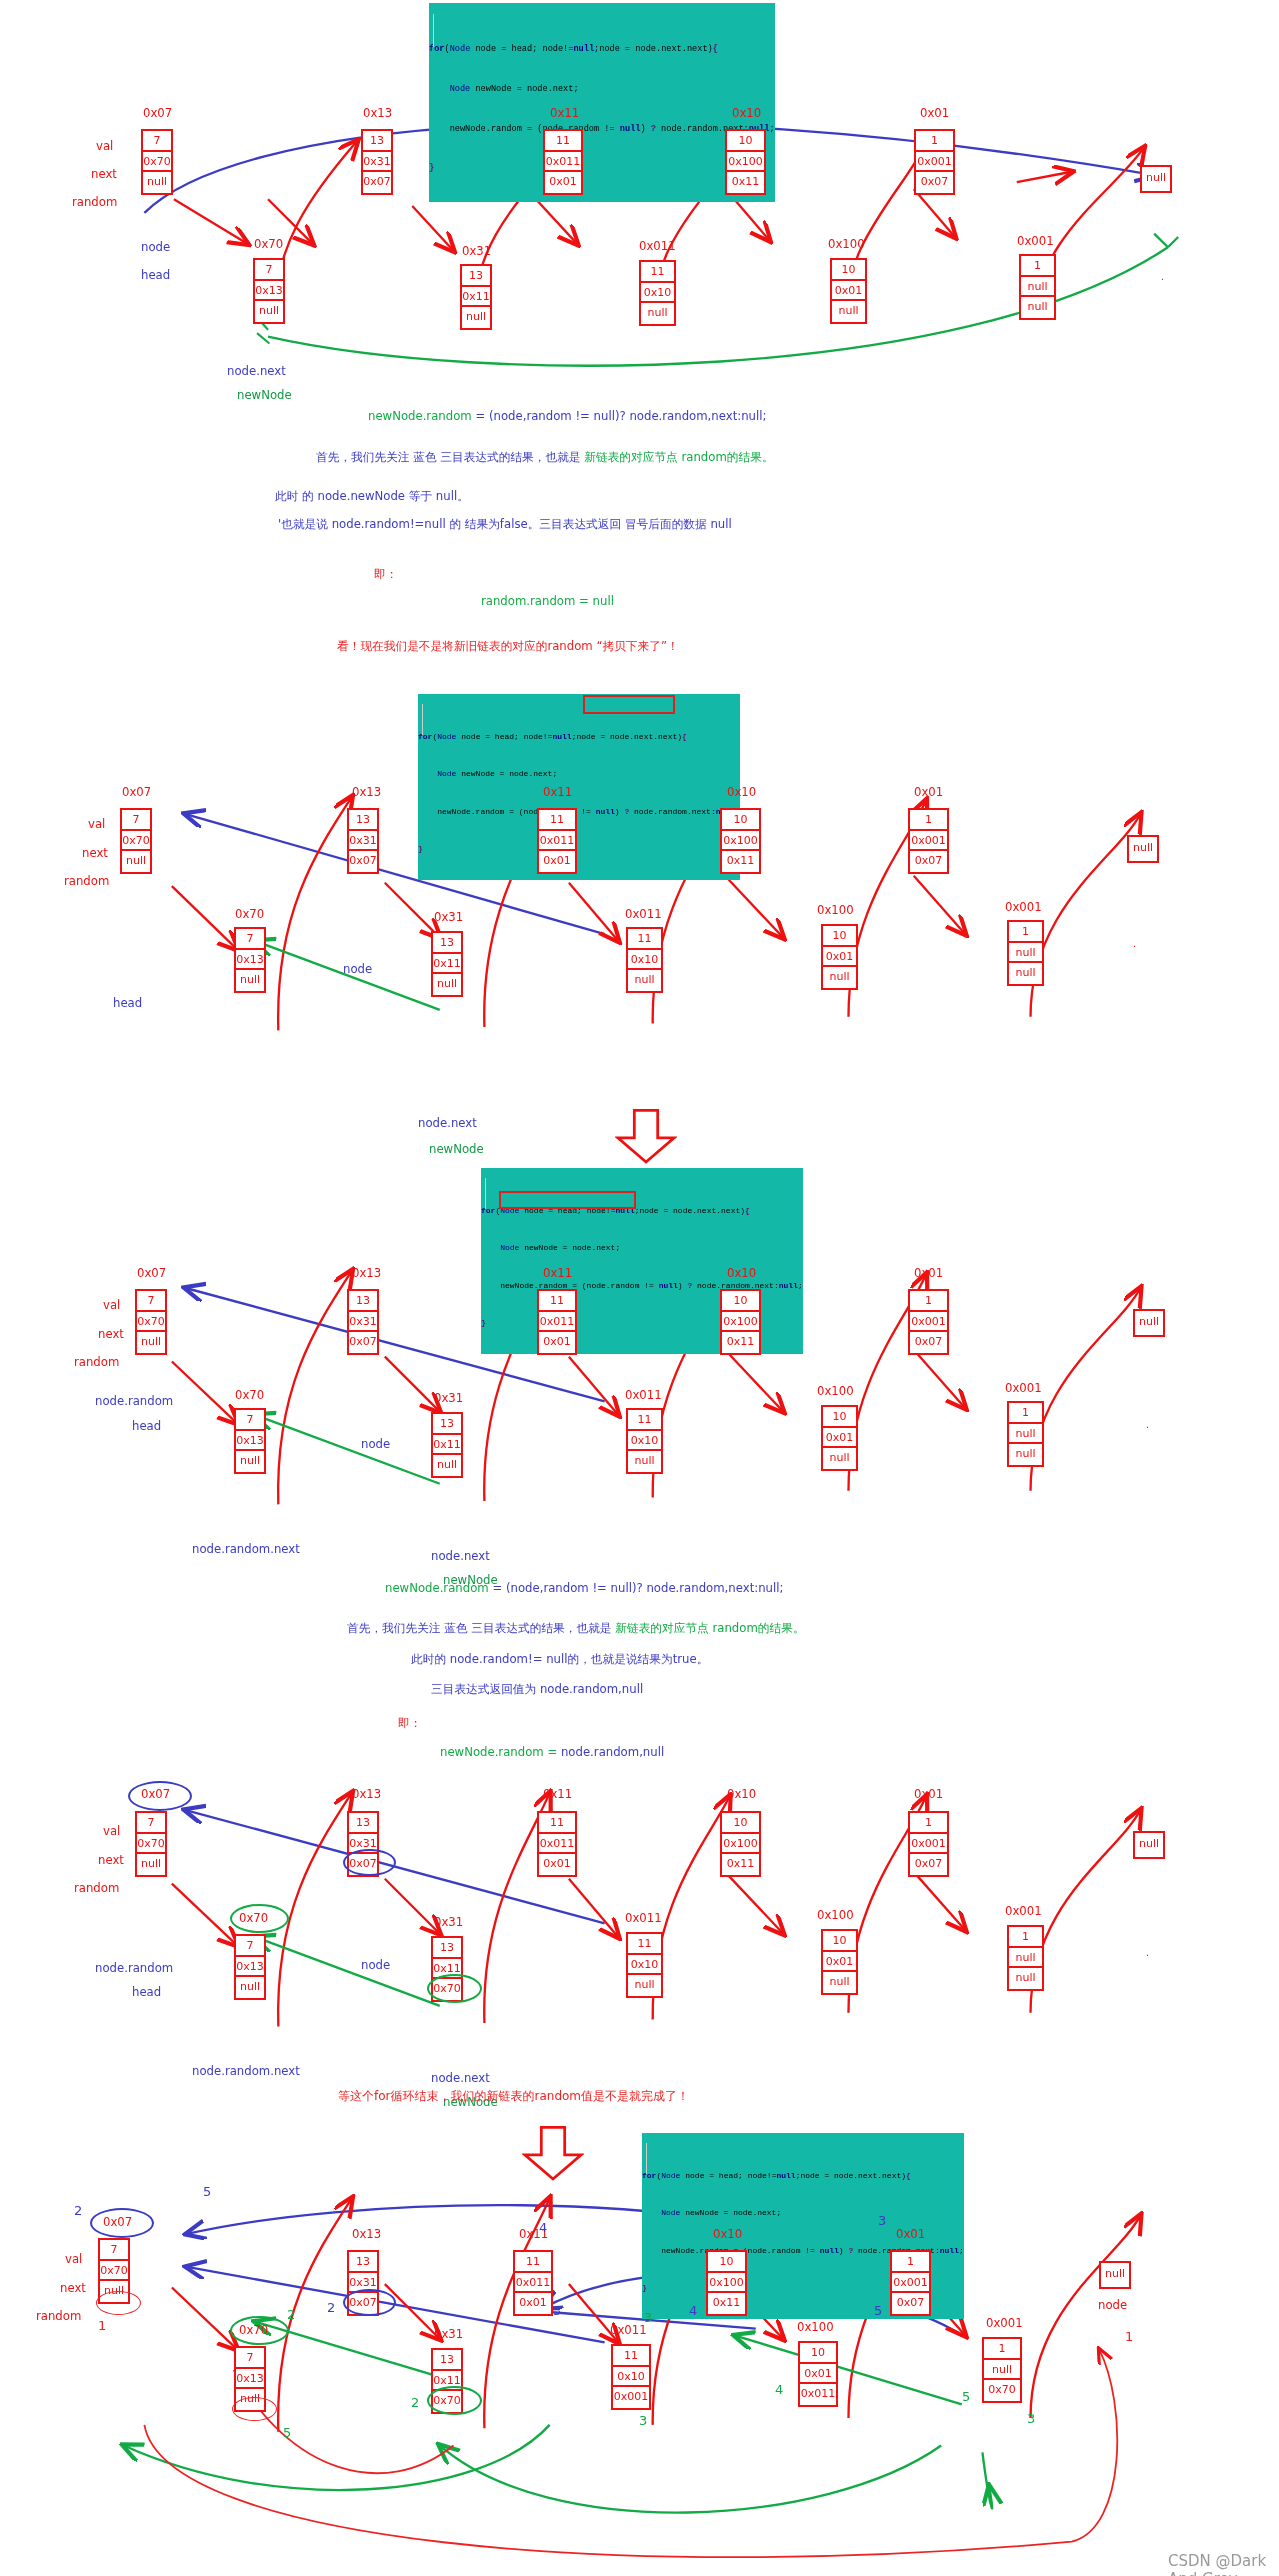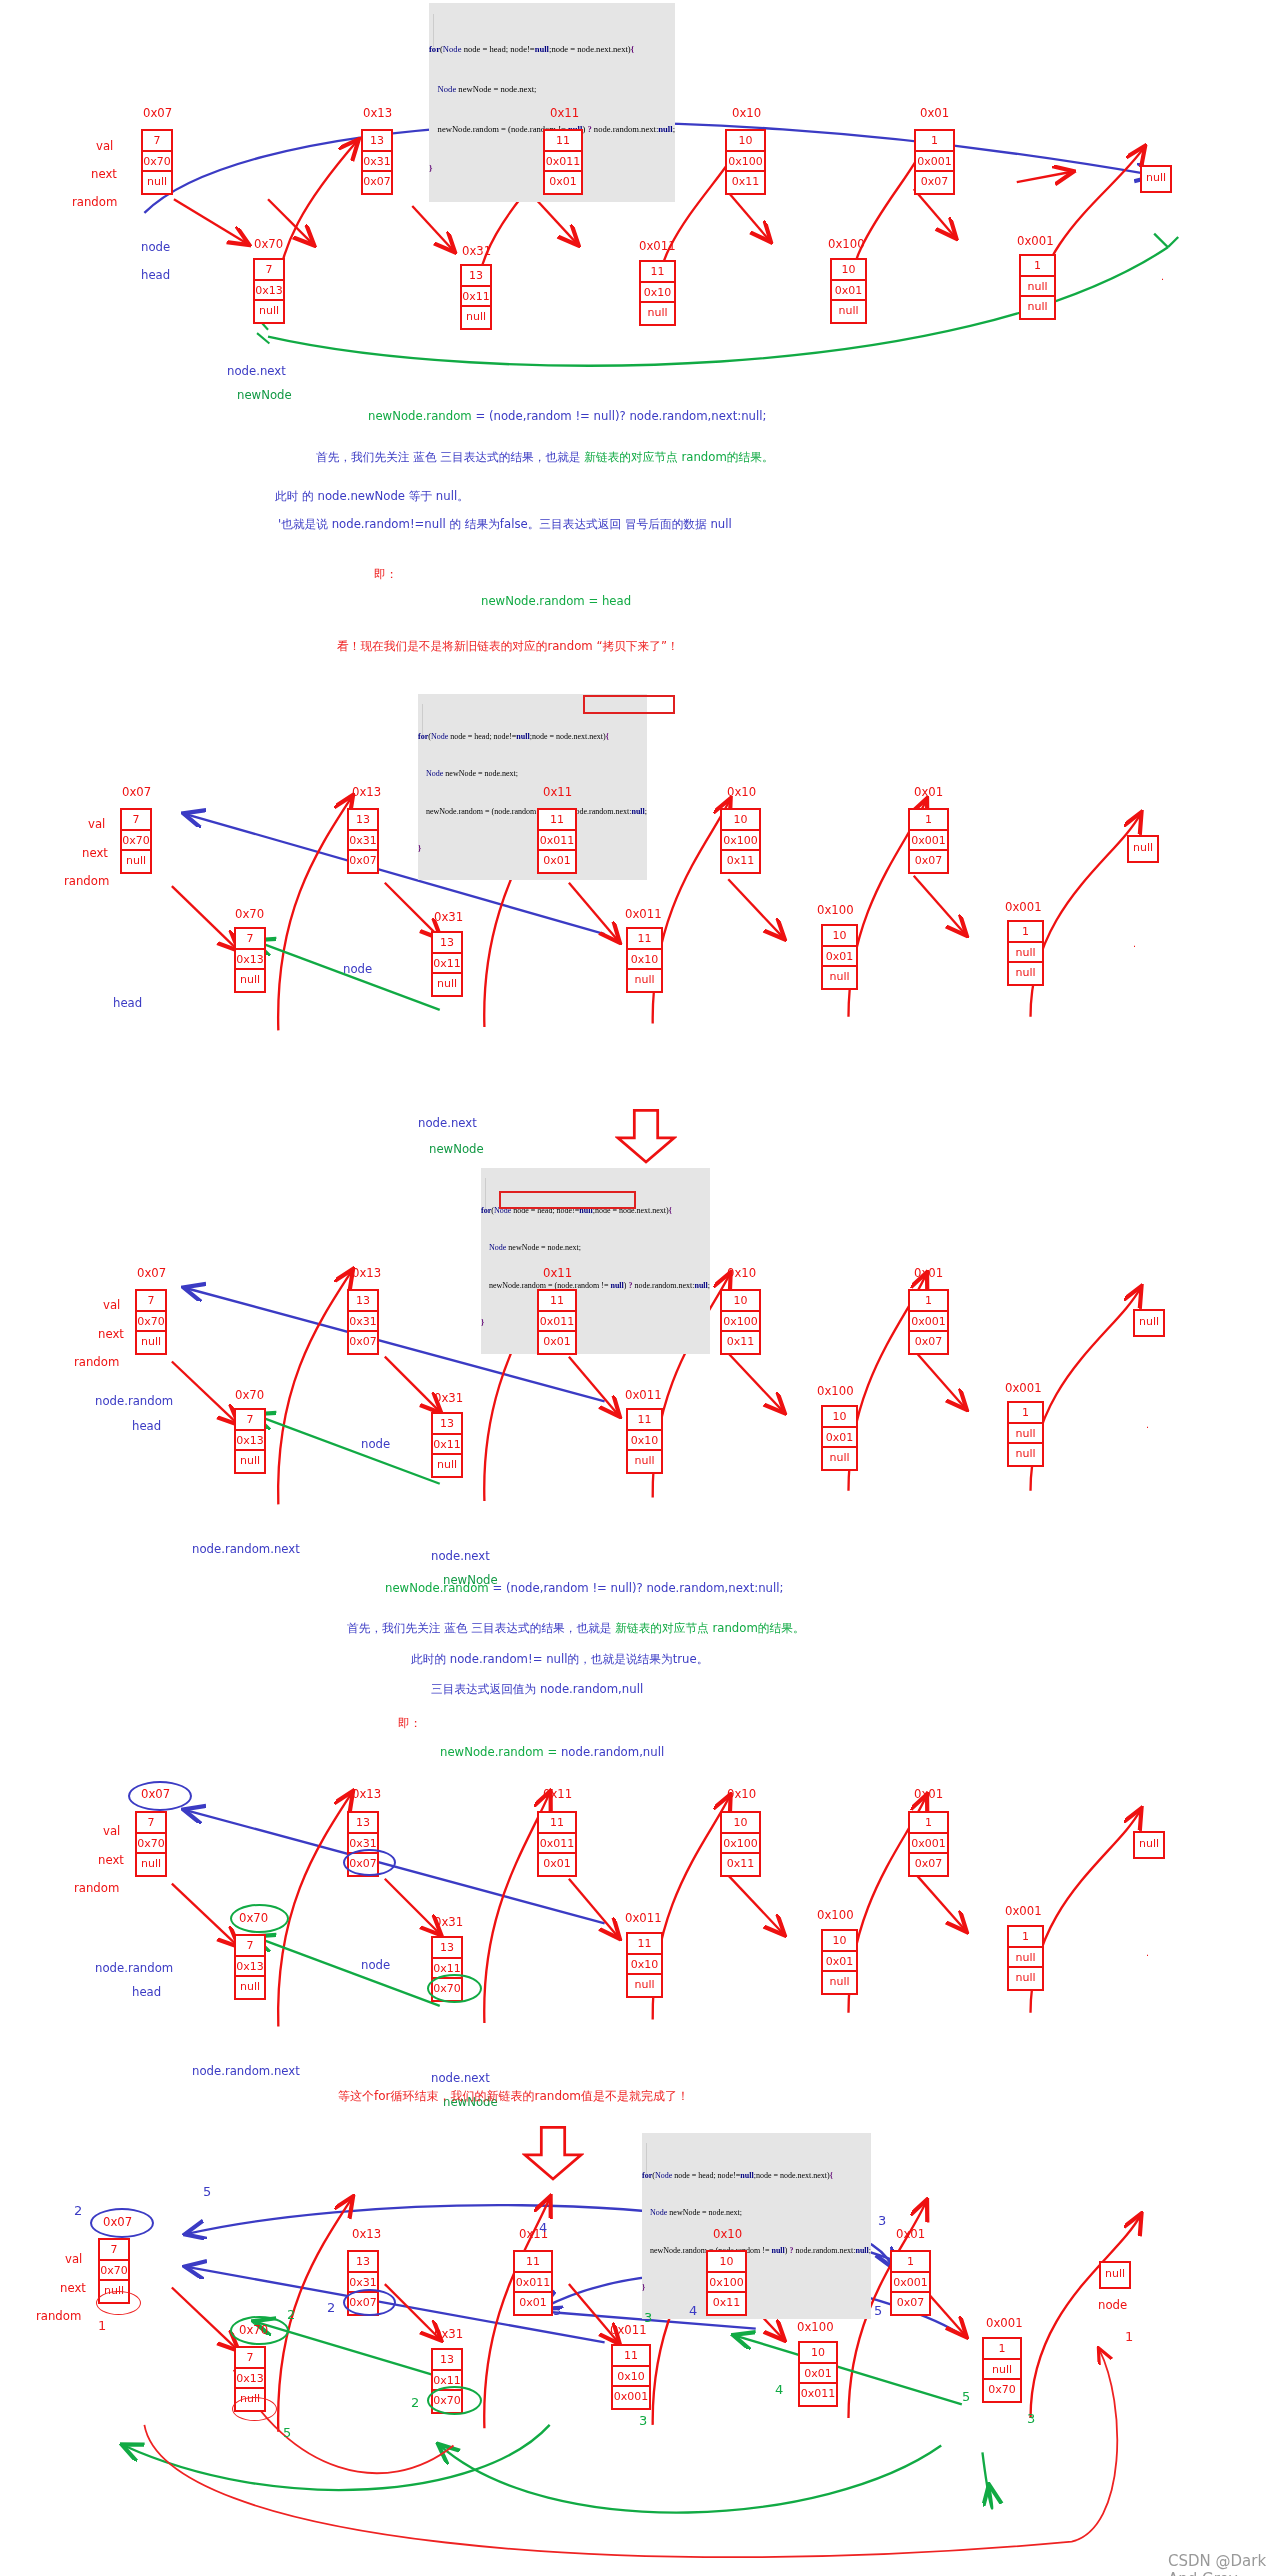--- a/index.html
+++ b/index.html
@@ -5,22 +5,22 @@
   html,body{margin:0;padding:0;background:#ffffff;}
   body{
     font-family:"DejaVu Sans","Liberation Sans",sans-serif;
     width:1280px;height:2576px;position:relative;overflow:hidden;
   }
   .page{position:relative;width:1280px;height:2576px;}
 
   
   .code{
     position:absolute;
-    background:#e5e5e5;
-    font-family:Liberation Serif, serif;
+    background:#14b8a6;
+    font-family:Liberation Mono, monospace;
     white-space:pre;
     color:#000000;
     line-height:1.55;
   }
   .code .kw{color:#000080;font-weight:bold;}
   .code .ty{color:#000080;}
   .code .nul{color:#000080;font-weight:bold;}
   .code .op{color:#660e7a;font-weight:bold;}
   .code .bar{position:absolute;top:0;bottom:0;width:0.7px;background:#cccccc;}
   .hl-box{position:absolute;border:2.1px solid #e02020;pointer-events:none;}
@@ -288,21 +288,21 @@
   <div>
     <div class="para" style="left:368px;top:409px;">
       <span class="green">newNode.random</span><span class="blue"> = (node,random != null)? node.random,next:null;</span>
     </div>
     <div class="para" style="left:316px;top:450px;">
       <span class="blue">首先，我们先关注 蓝色 三目表达式的结果，也就是 </span><span class="green">新链表的对应节点 random的结果。</span>
     </div>
     <div class="para blue" style="left:275px;top:489px;">此时 的 node.newNode 等于 null。</div>
     <div class="para blue" style="left:278px;top:517px;">'也就是说 node.random!=null 的 结果为false。三目表达式返回 冒号后面的数据 null</div>
     <div class="para red" style="left:374px;top:567px;">即：</div>
-    <div class="para green" style="left:481px;top:594px;">newNode.random =  head</div>
+    <div class="para green" style="left:481px;top:594px;">random.random =  null</div>
     <div class="para red" style="left:337px;top:639px;">看！现在我们是不是将新旧链表的对应的random “拷贝下来了”！</div>
   </div>
 
   <div class="code" style="left:418px;top:694px;font-size:8px;">
     <div class="bar" style="left:4.1px;top:10.3px;height:31px;"></div>
     <div><span class="kw">for</span>(<span class="ty">Node</span> node = head; node!=<span class="nul">null</span>;node = node.next.next)<span class="op">{</span></div>
     <div>    <span class="ty">Node</span> newNode = node.next;</div>
     <div>    newNode.random = (node.random != <span class="nul">null</span>) <span class="op">?</span> node.random.next:<span class="nul">null</span>;</div>
     <div><span class="op">}</span></div>
   </div>

